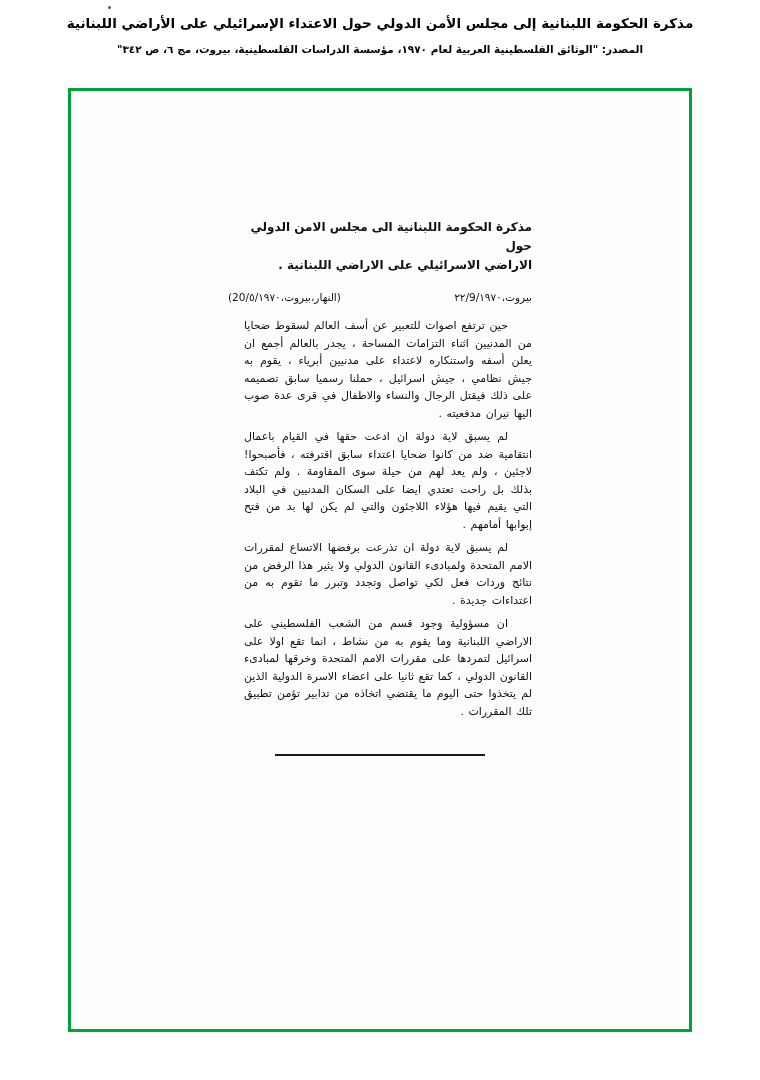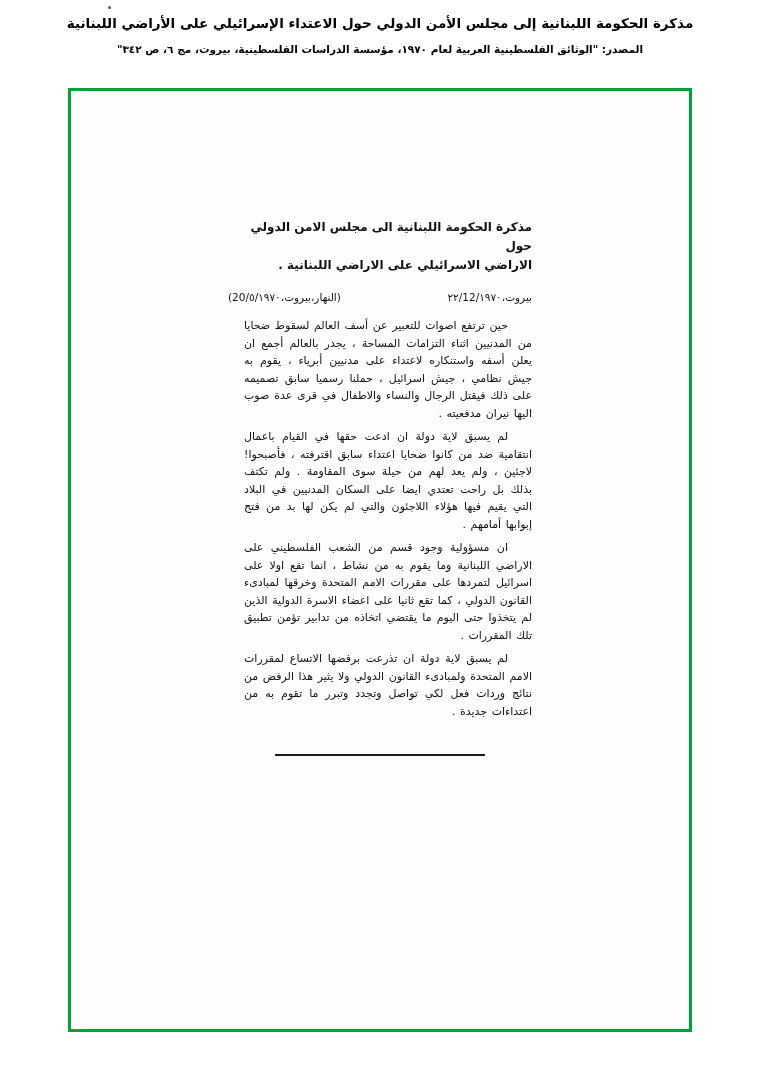--- a/index.html
+++ b/index.html
@@ -158,28 +158,28 @@
       <div class="paper-tint"></div>
 
       <div class="doc-body">
 
         <div class="doc-title">
           <div>مذكرة الحكومة اللبنانية الى مجلس الامن الدولي حول</div>
           <div>الاراضي الاسرائيلي على الاراضي اللبنانية .</div>
         </div>
 
         <div class="doc-meta">
-          <span>بيروت،٢٢/12/١٩٧٠</span>
+          <span>بيروت،٢٢/9/١٩٧٠</span>
           <span>(النهار،بيروت،20/٥/١٩٧٠)</span>
         </div>
 
         <p class="doc-para">حين ترتفع اصوات للتعبير عن أسف العالم لسقوط ضحايا من المدنيين اثناء التزامات المساحة ، يجدر بالعالم أجمع ان يعلن أسفه واستنكاره لاعتداء على مدنيين أبرياء ، يقوم به جيش نظامي ، جيش اسرائيل ، حملنا رسميا سابق تصميمه على ذلك فيقتل الرجال والنساء والاطفال في قرى عدة صوب اليها نيران مدفعيته .</p>
         <p class="doc-para">لم يسبق لاية دولة ان ادعت حقها في القيام باعمال انتقامية ضد من كانوا ضحايا اعتداء سابق اقترفته ، فأصبحوا! لاجئين ، ولم يعد لهم من حيلة سوى المقاومة . ولم تكتف بذلك بل راحت تعتدي ايضا على السكان المدنيين في البلاد التي يقيم فيها هؤلاء اللاجئون والتي لم يكن لها بد من فتح إبوابها أمامهم .</p>
+        <p class="doc-para">لم يسبق لاية دولة ان تذرعت برفضها الاتساع لمقررات الامم المتحدة ولمبادىء القانون الدولي ولا يثير هذا الرفض من نتائج وردات فعل لكي تواصل وتجدد وتبرر ما تقوم به من اعتداءات جديدة .</p>
         <p class="doc-para">ان مسؤولية وجود قسم من الشعب الفلسطيني على الاراضي اللبنانية وما يقوم به من نشاط ، انما تقع اولا على اسرائيل لتمردها على مقررات الامم المتحدة وخرقها لمبادىء القانون الدولي ، كما تقع ثانيا على اعضاء الاسرة الدولية الذين لم يتخذوا حتى اليوم ما يقتضي اتخاذه من تدابير تؤمن تطبيق تلك المقررات .</p>
-        <p class="doc-para">لم يسبق لاية دولة ان تذرعت برفضها الاتساع لمقررات الامم المتحدة ولمبادىء القانون الدولي ولا يثير هذا الرفض من نتائج وردات فعل لكي تواصل وتجدد وتبرر ما تقوم به من اعتداءات جديدة .</p>
 
         <div class="doc-rule"></div>
       </div>
 
     </div>
   </div>
 
 </div>
 
 </body></html>

